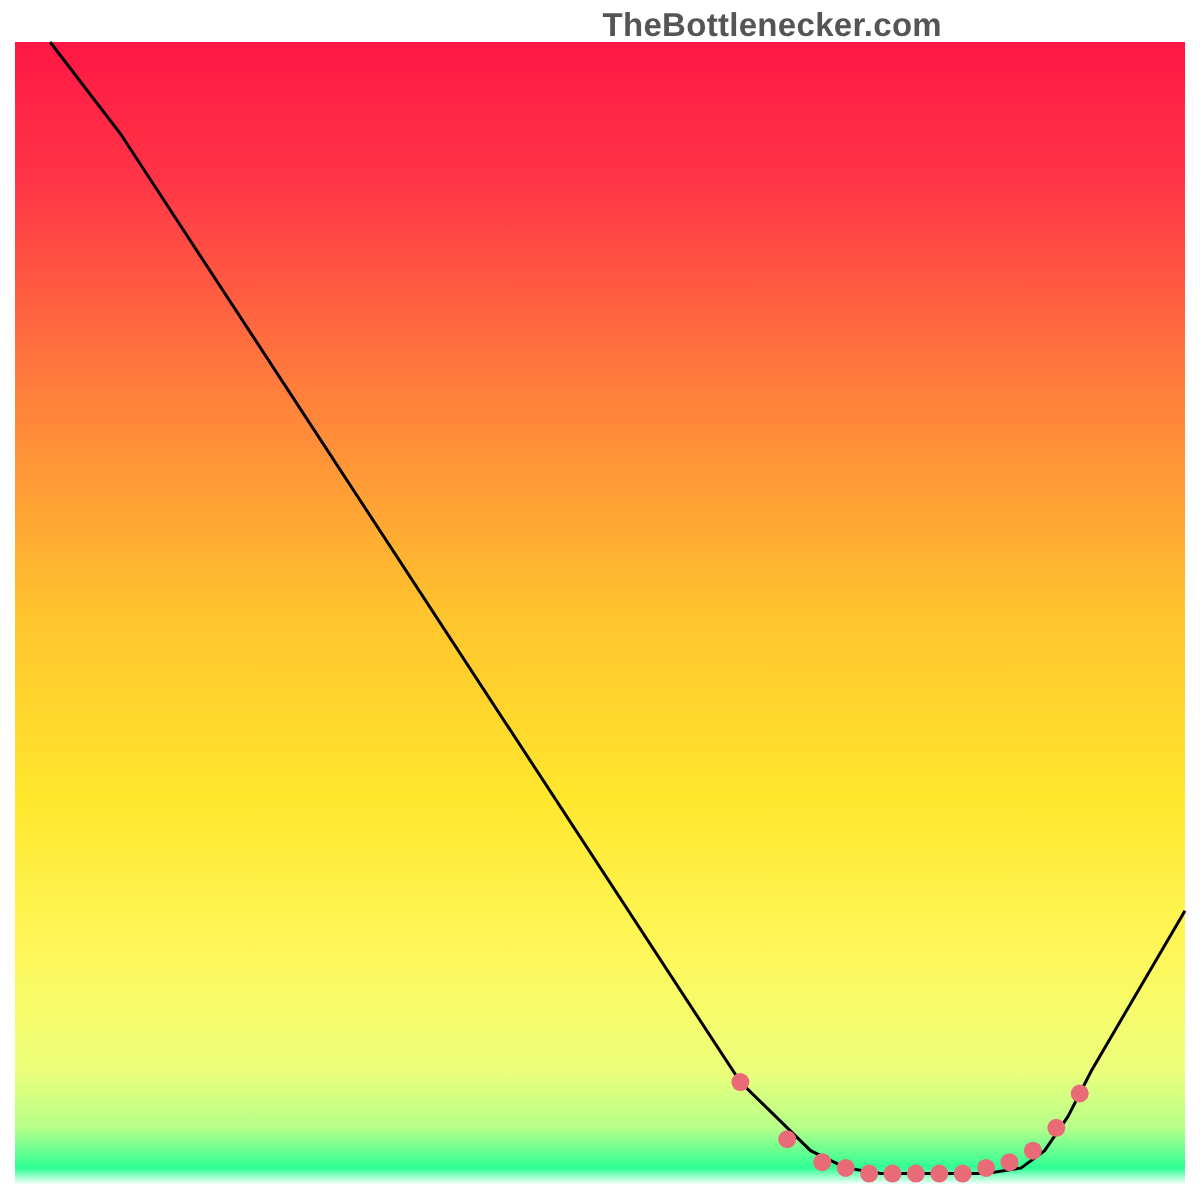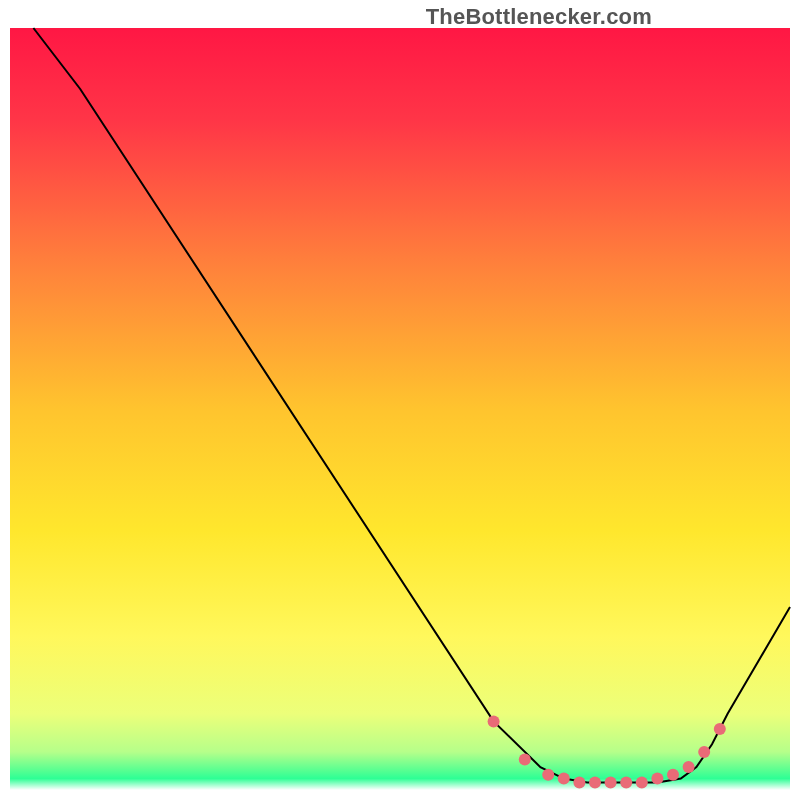--- a/index.html
+++ b/index.html
@@ -8,21 +8,20 @@
     width: 800px;
     height: 800px;
     overflow: hidden;
     font-family: Arial, Helvetica, sans-serif;
     background: #fff;
   }
   .stage {
     position: relative;
     width: 636px;
     height: 800px;
-    padding-left: 24px;
   }
   .watermark {
     position: absolute;
     top: 4px;
     right: 8px;
     font-size: 22px;
     font-weight: 600;
     color: #555;
     letter-spacing: 0.2px;
     user-select: none;

